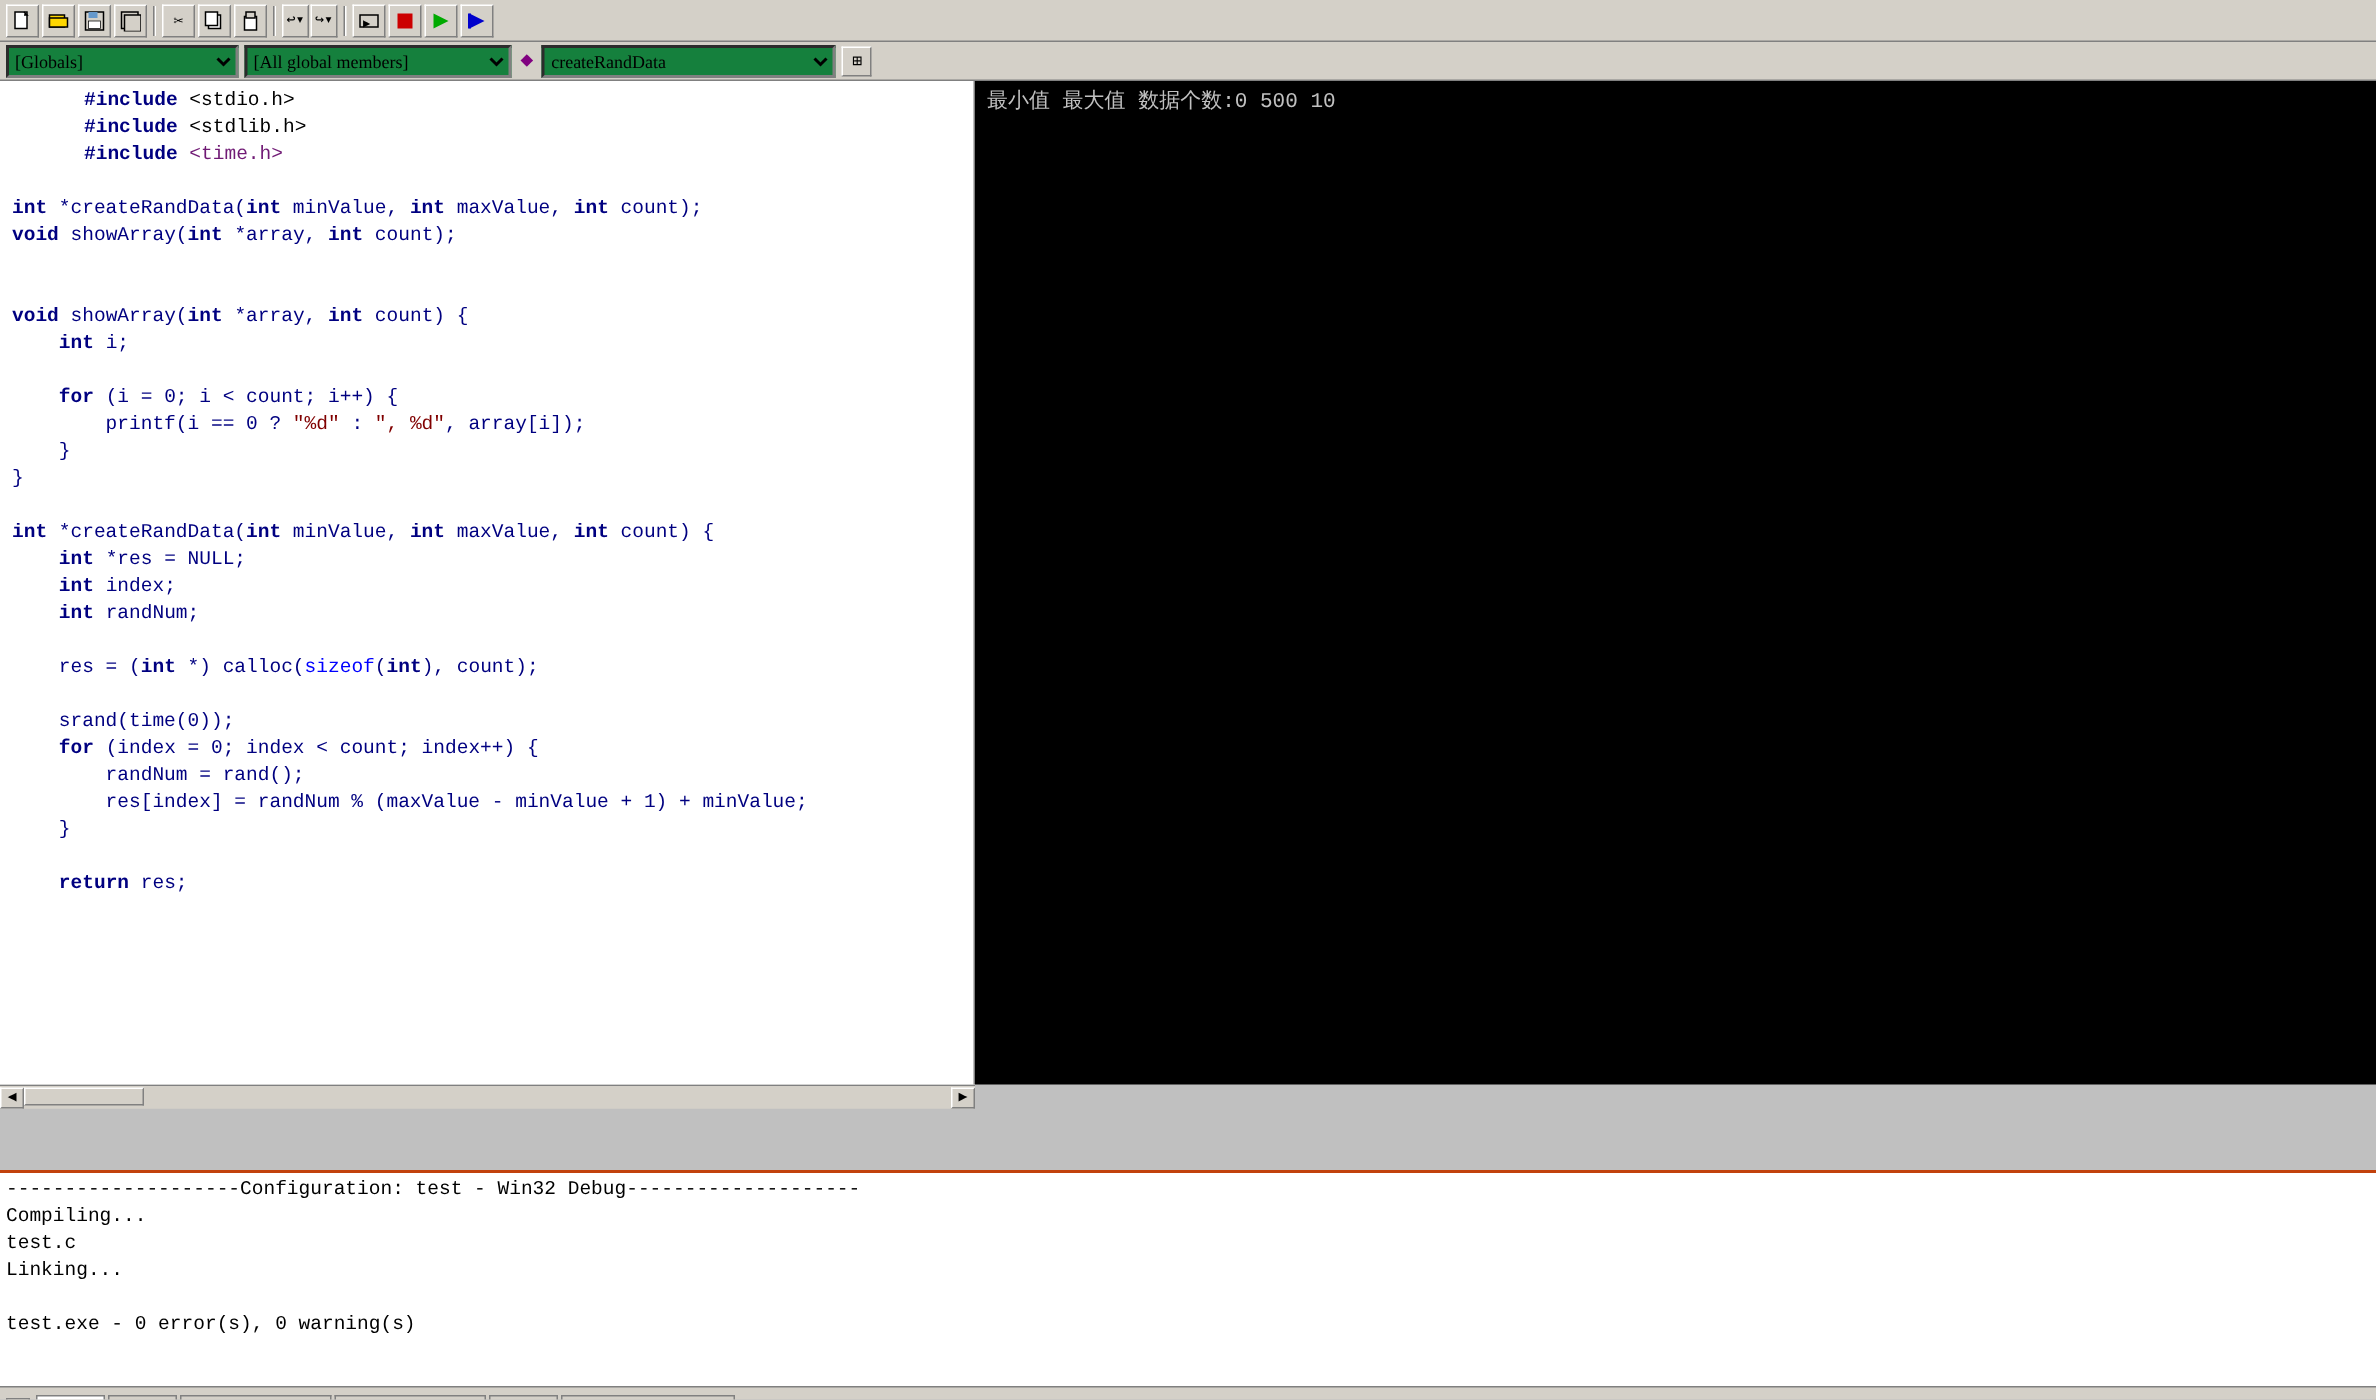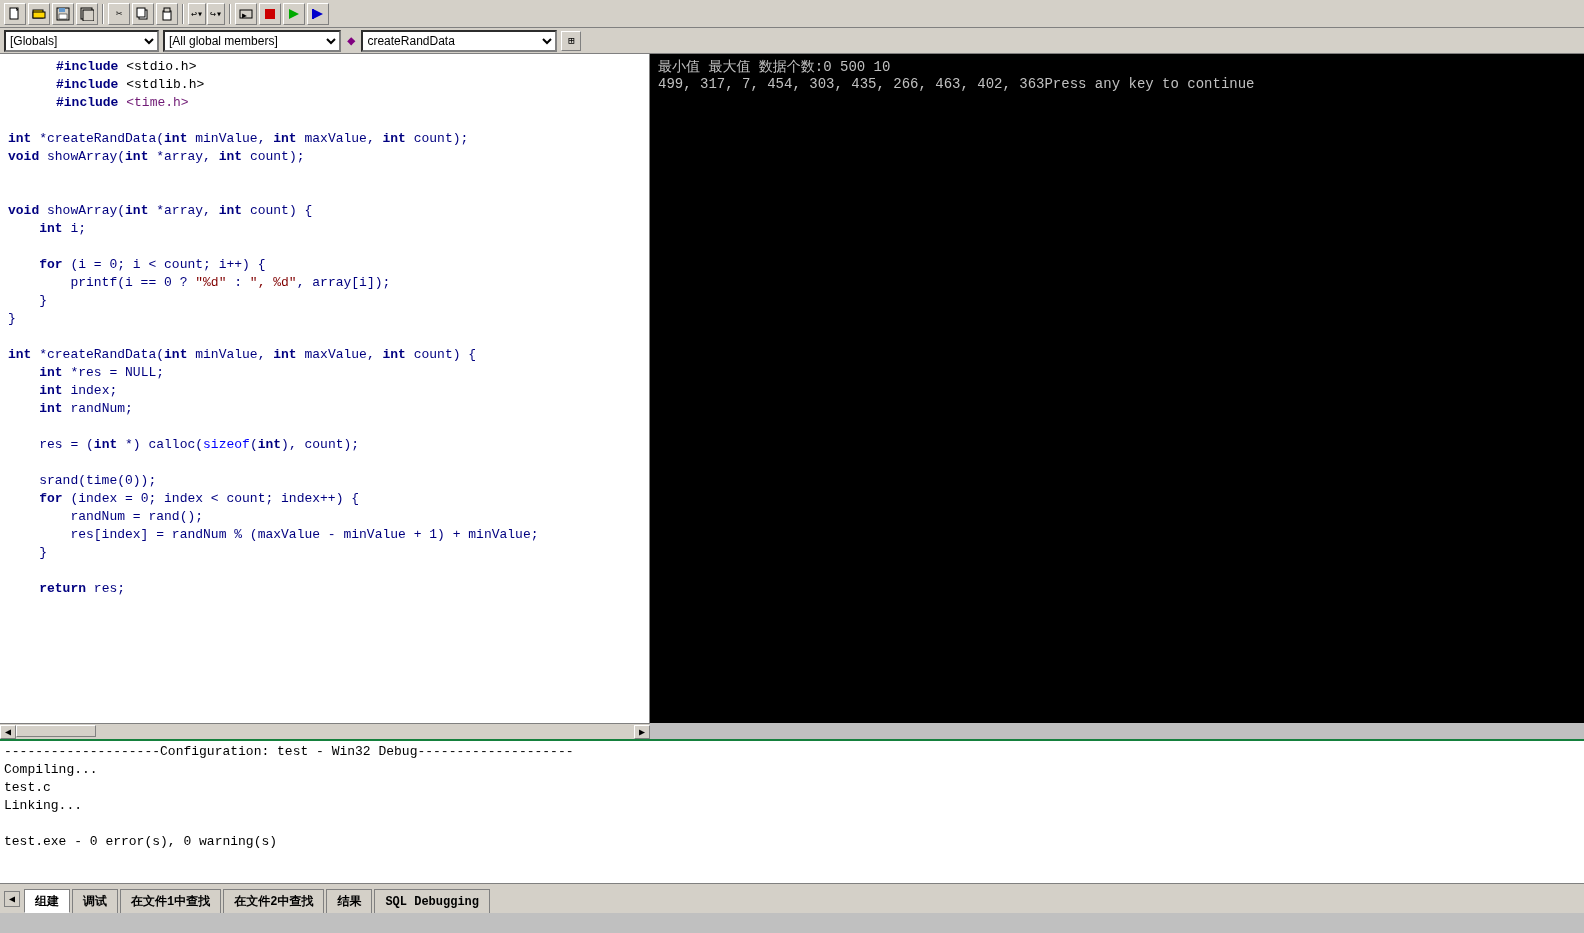--- a/index.html
+++ b/index.html
@@ -65,24 +65,24 @@
       height: 26px;
       background: #d4d0c8;
       border-bottom: 1px solid #808080;
       display: flex;
       align-items: center;
       padding: 2px 4px;
       gap: 4px;
     }
     .dropdown-select {
       height: 22px;
-      background: #ffffff;
+      background: #15803d;
       border: 2px inset #808080;
       font-size: 12px;
-      font-family: Liberation Sans, sans-serif;
+      font-family: Liberation Serif, serif;
       cursor: pointer;
     }
     .dropdown-select.globals { width: 155px; }
     .dropdown-select.members { width: 178px; }
     .dropdown-select.function { width: 196px; }
     .dropdown-icon-btn {
       width: 20px;
       height: 20px;
       background: #d4d0c8;
       border: 1px solid #808080;
@@ -129,25 +129,26 @@
       font-family: 'Courier New', Courier, monospace;
       font-size: 14px;
       padding: 4px 8px;
       overflow: hidden;
     }
 
     
     .build-panel {
       height: 144px;
       background: white;
-      border-top: 2px solid #15803d;
+      border-top: 2px solid #c2410c;
       font-family: 'Courier New', Courier, monospace;
       font-size: 13px;
       padding: 2px 4px;
       overflow: hidden;
+      margin-top: 41px;
     }
     .build-panel pre {
       font-family: 'Courier New', Courier, monospace;
       font-size: 13px;
       color: #000000;
       line-height: 18px;
     }
 
     
     .bottom-tabs {
@@ -307,21 +308,20 @@
     <span class="kw">for</span> (index = 0; index &lt; count; index++) {
         randNum = rand();
         res[index] = randNum % (maxValue - minValue + 1) + minValue;
     }
 
     <span class="kw">return</span> res;</div>
   </div>
 
   <div class="output-panel">
     <div>最小值 最大值 数据个数:0 500 10</div>
-    <div>499, 317, 7, 454, 303, 435, 266, 463, 402, 363Press any key to continue</div>
   </div>
 </div>
 
 <div style="width:650px; height:16px; background:#d4d0c8; border-top:1px solid #808080; display:flex; align-items:center;">
   <div style="width:16px; height:14px; background:#d4d0c8; border:1px solid #808080; border-top-color:#fff; border-left-color:#fff; display:flex; align-items:center; justify-content:center; cursor:pointer; font-size:10px;">◀</div>
   <div style="flex:1; height:14px; background:#d4d0c8; position:relative;">
     <div style="width:80px; height:12px; background:#d4d0c8; border:1px solid #808080; border-top-color:#fff; border-left-color:#fff; position:absolute; left:0;"></div>
   </div>
   <div style="width:16px; height:14px; background:#d4d0c8; border:1px solid #808080; border-top-color:#fff; border-left-color:#fff; display:flex; align-items:center; justify-content:center; cursor:pointer; font-size:10px;">▶</div>
 </div>

